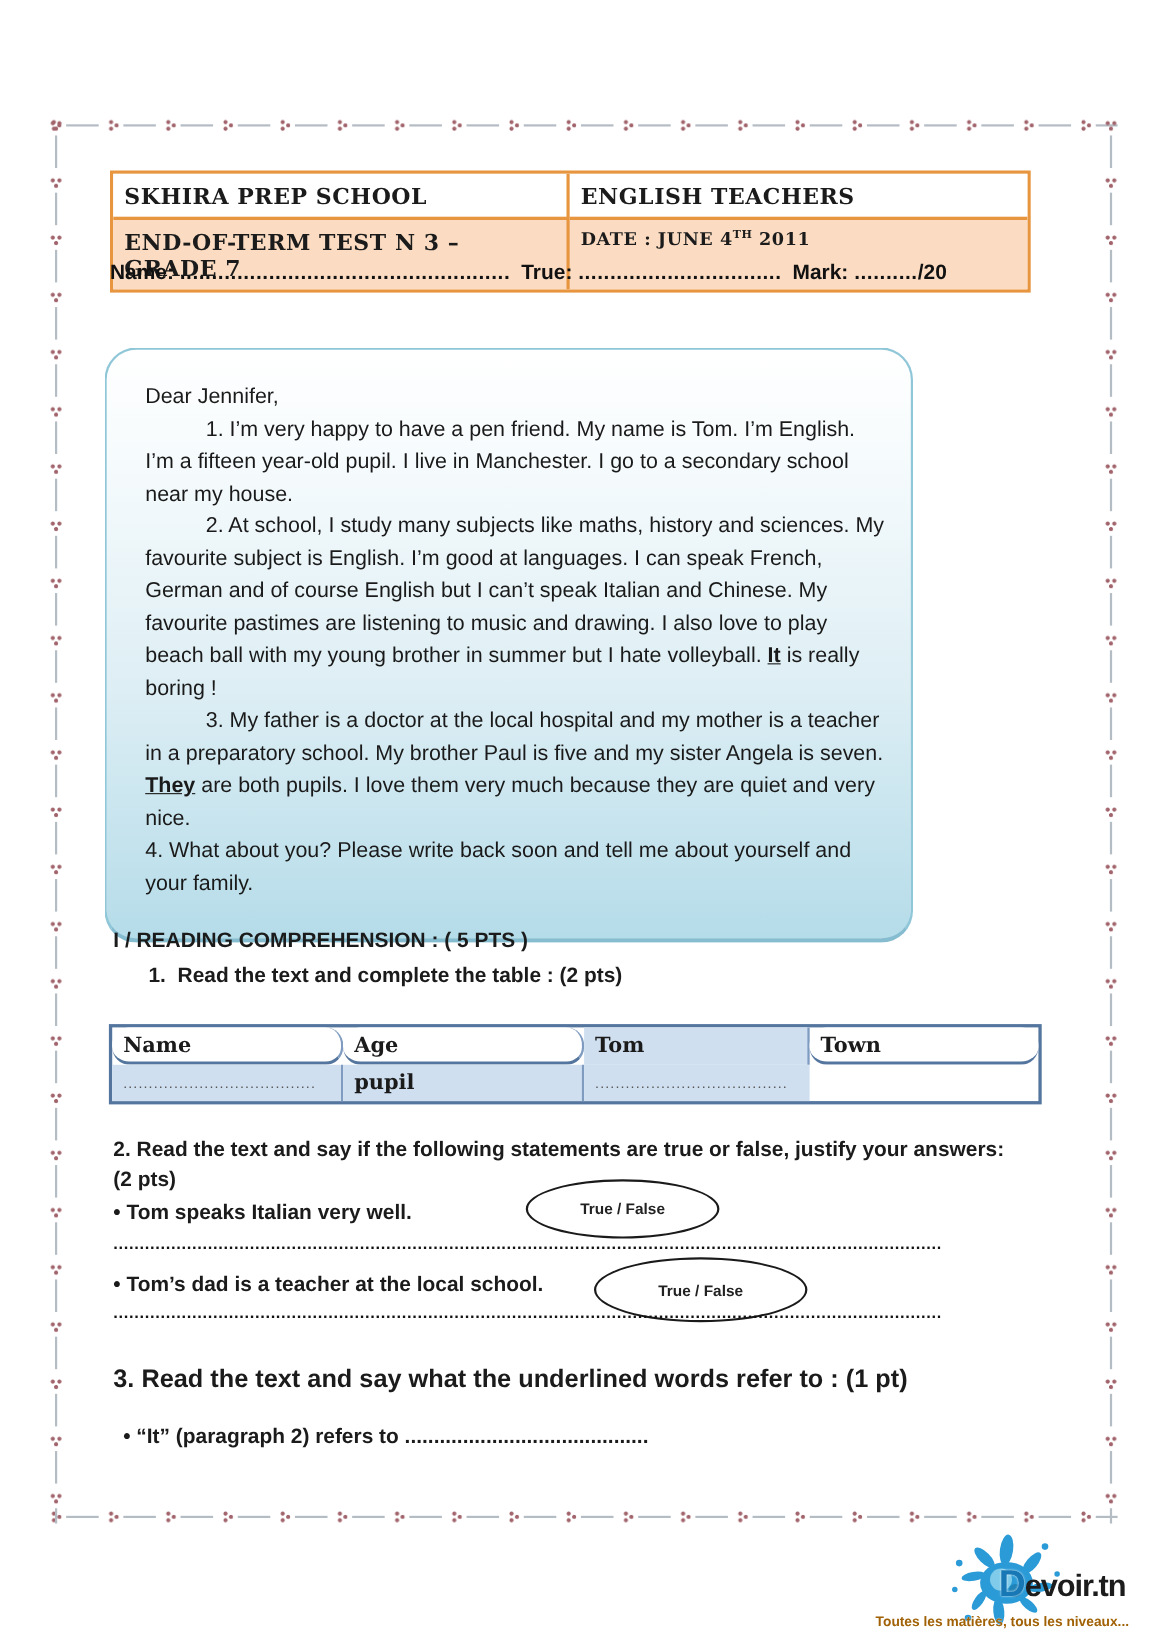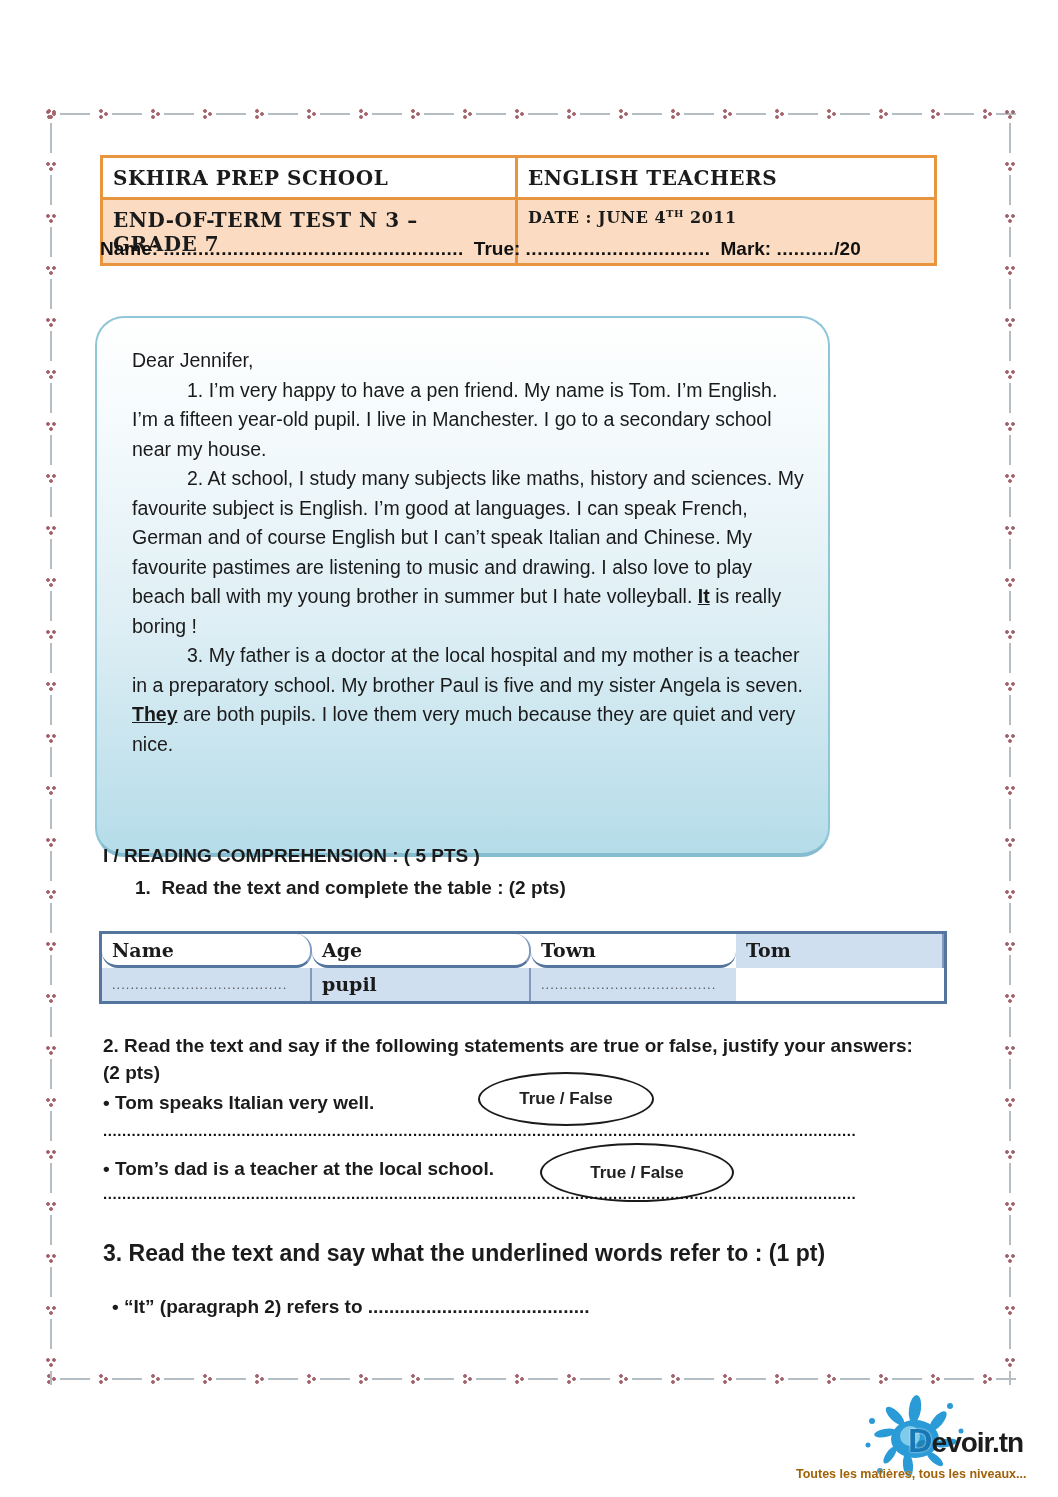--- a/index.html
+++ b/index.html
@@ -73,21 +73,21 @@
   .rct-b{border-right:2px solid #7f9cc0;}
   .rct-dots{font-family:"Liberation Sans",sans-serif;font-weight:normal;font-size:13px;
     color:#555;letter-spacing:1px;overflow:hidden;white-space:nowrap;line-height:24px;}
 
   .q2-text{position:absolute;left:103px;top:1032px;width:822px;font-size:19px;font-weight:bold;line-height:27px;}
   .statement{position:absolute;font-size:19px;font-weight:bold;white-space:nowrap;}
   .st1{left:103px;top:1092px;}
   .st2{left:103px;top:1158px;}
   .oval{position:absolute;border:2px solid #1a1a1a;border-radius:50%;
     display:flex;align-items:center;justify-content:center;
-    font-size:17px;font-weight:600;color:#222;background:transparent;}
+    font-size:14px;font-weight:600;color:#222;background:transparent;}
   .oval1{left:478px;top:1072px;width:172px;height:50px;}
   .oval2{left:540px;top:1143px;width:190px;height:55px;}
   .dotline{position:absolute;left:103px;width:752px;overflow:hidden;white-space:nowrap;
     font-size:15px;font-weight:bold;letter-spacing:.6px;color:#111;}
   .dl1{top:1122px;}
   .dl2{top:1185px;}
 
   .q3-text{position:absolute;left:103px;top:1240px;font-size:23px;font-weight:bold;}
   .q3-item{position:absolute;left:112px;font-size:19px;font-weight:bold;white-space:nowrap;}
   .q3-i1{top:1296px;}
@@ -121,30 +121,31 @@
 
   <div class="info-line">
     <span class="lbl lbl-first">Name: </span><span class="blank">....................................................</span><span class="lbl">True: </span><span class="blank">................................</span><span class="lbl">Mark: </span><span class="blank">..........</span><span>/20</span>
   </div>
 
   <div class="letter-box">
     <p>Dear Jennifer,</p>
     <p class="indent"><span>1. I’m very happy to have a pen friend. My name is Tom. I’m English. I’m a fifteen year-old pupil. I live in Manchester. I go to a secondary school near my house.</span><span class="emph"></span><span></span></p>
     <p class="indent"><span>2. At school, I study many subjects like maths, history and sciences. My favourite subject is English. I’m good at languages. I can speak French, German and of course English but I can’t speak Italian and Chinese. My favourite pastimes are listening to music and drawing. I also love to play beach ball with my young brother in summer but I hate volleyball. </span><span class="emph">It</span><span> is really boring !</span></p>
     <p class="indent"><span>3. My father is a doctor at the local hospital and my mother is a teacher in a preparatory school. My brother Paul is five and my sister Angela is seven. </span><span class="emph">They</span><span> are both pupils. I love them very much because they are quiet and very nice.</span></p>
+    <p><span>4. What about you? Please write back soon and tell me about yourself and your family.</span><span class="emph"></span><span></span></p>
   </div>
 
   <div class="sec-title">I / READING COMPREHENSION : ( 5 PTS )</div>
   <div class="q1-line">1.  Read the text and complete the table : (2 pts)</div>
 
   <div class="rc-table">
     <div class="rct rct-h rct-b">Name</div>
     <div class="rct rct-h rct-b">Age</div>
+    <div class="rct rct-d rct-b">Tom</div>
     <div class="rct rct-h">Town</div>
-    <div class="rct rct-d rct-b">Tom</div>
     <div class="rct rct-d rct-b rct-dots">......................................</div>
     <div class="rct rct-d rct-b">pupil</div>
     <div class="rct rct-d rct-dots">......................................</div>
   </div>
 
   <div class="q2-text">2. Read the text and say if the following statements are true or false, justify your answers: (2 pts)</div>
   <div class="statement st1">• Tom speaks Italian very well.</div>
   <div class="oval oval1">
       <span>True / False</span>
     </div>

